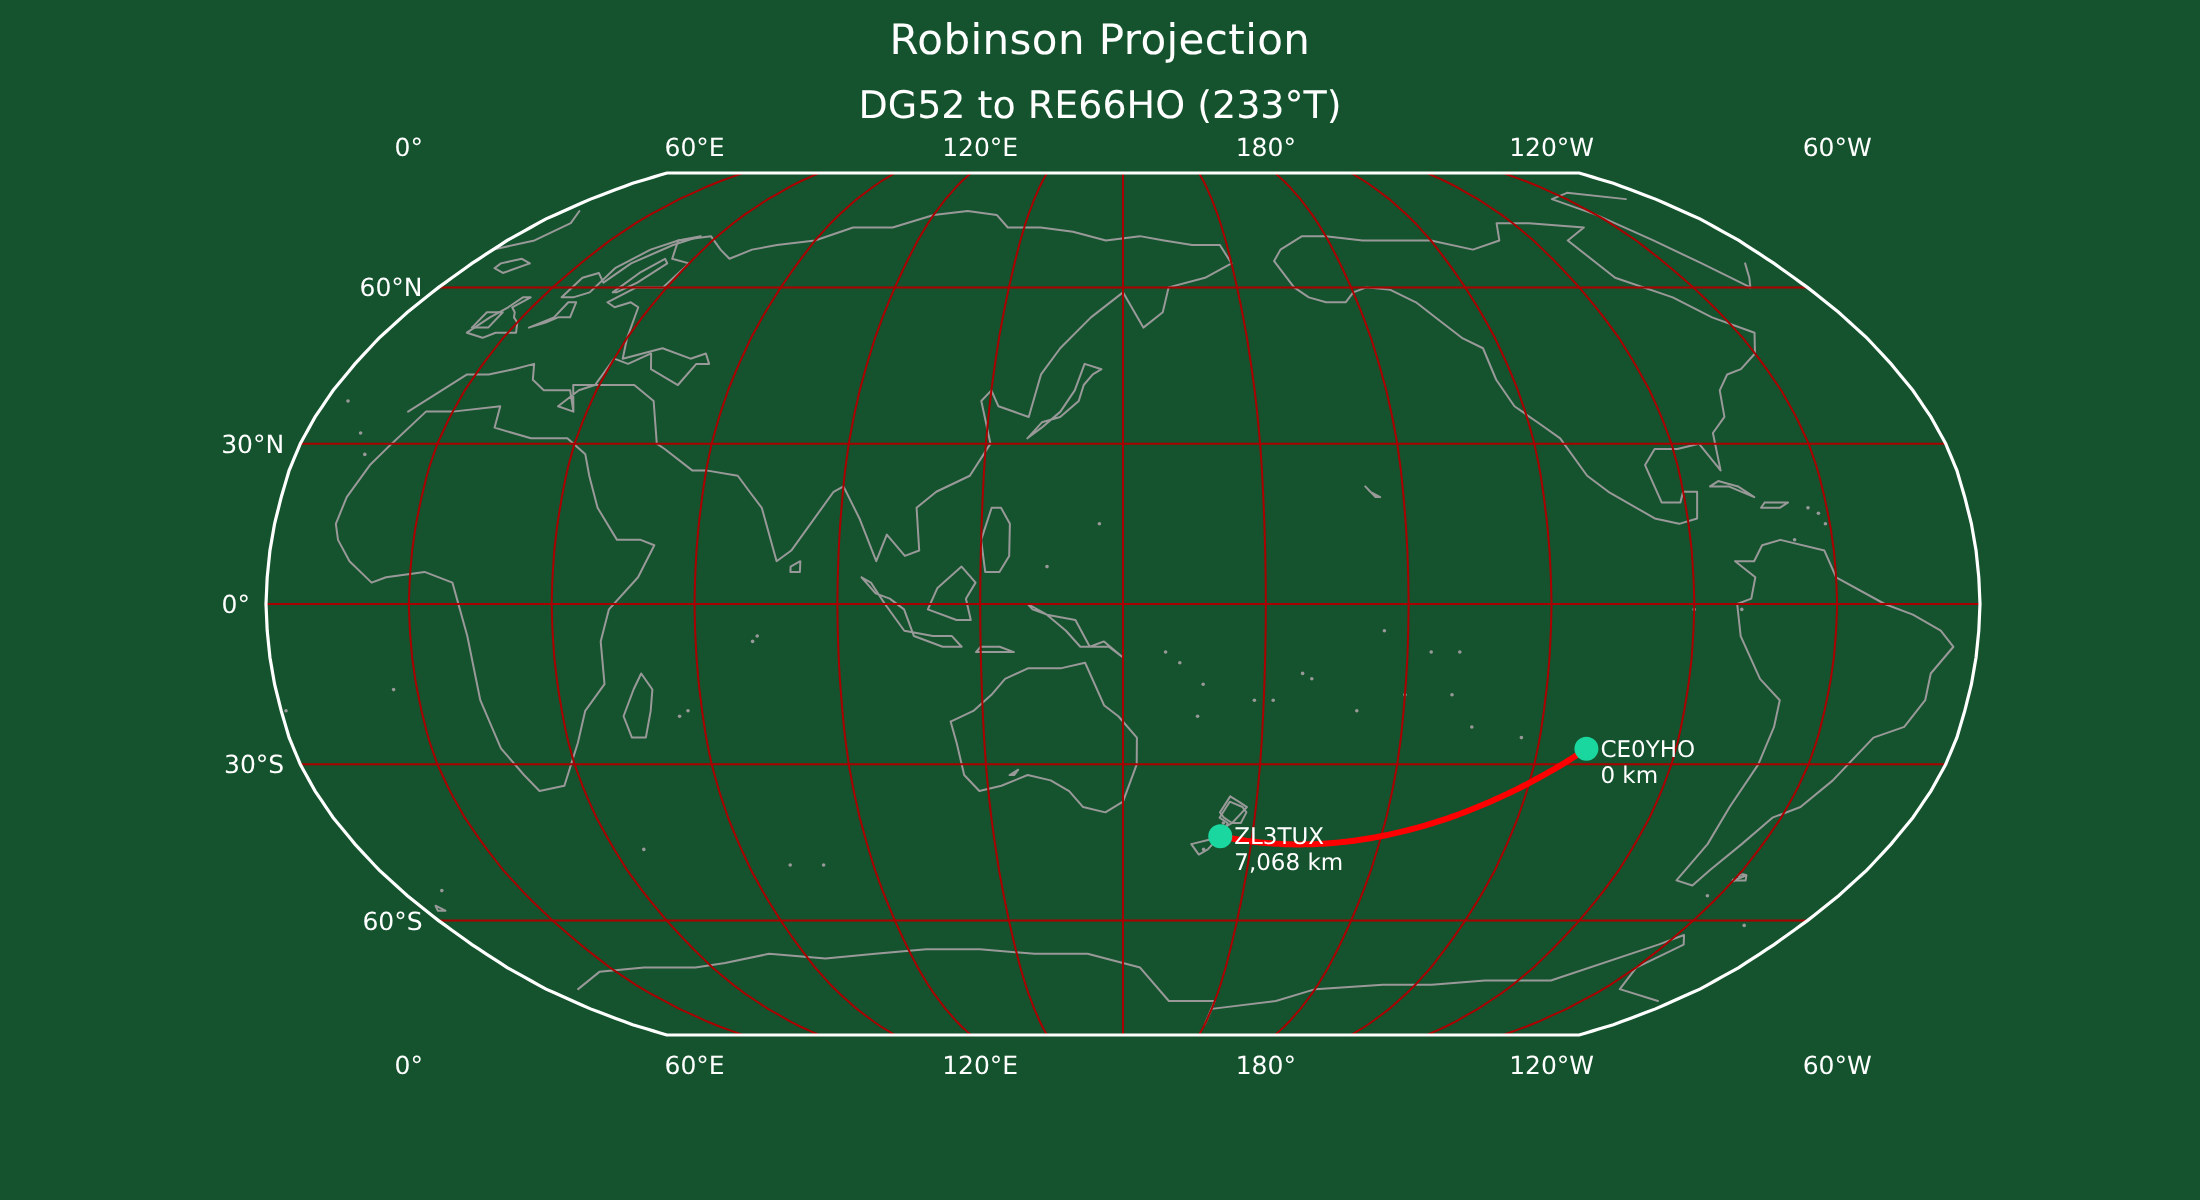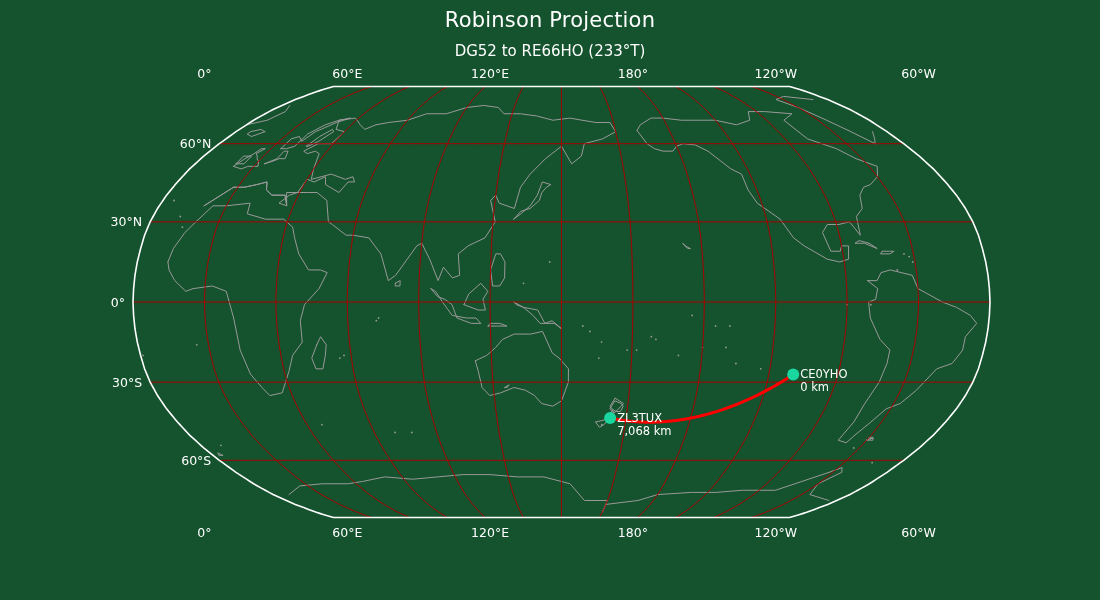--- a/index.html
+++ b/index.html
@@ -29,21 +29,21 @@
     font-size: 21px;
     color: #ffffff;
     letter-spacing: 0.2px;
   }
   .subtitle {
     position: absolute;
     left: 0;
     top: 42px;
     width: 1100px;
     text-align: center;
-    font-size: 15px;
+    font-size: 19px;
     color: #ffffff;
   }
   #mapsvg {
     position: absolute;
     left: 0;
     top: 0;
   }
   .axlabel {
     font-size: 12.5px;
     fill: #ffffff;

